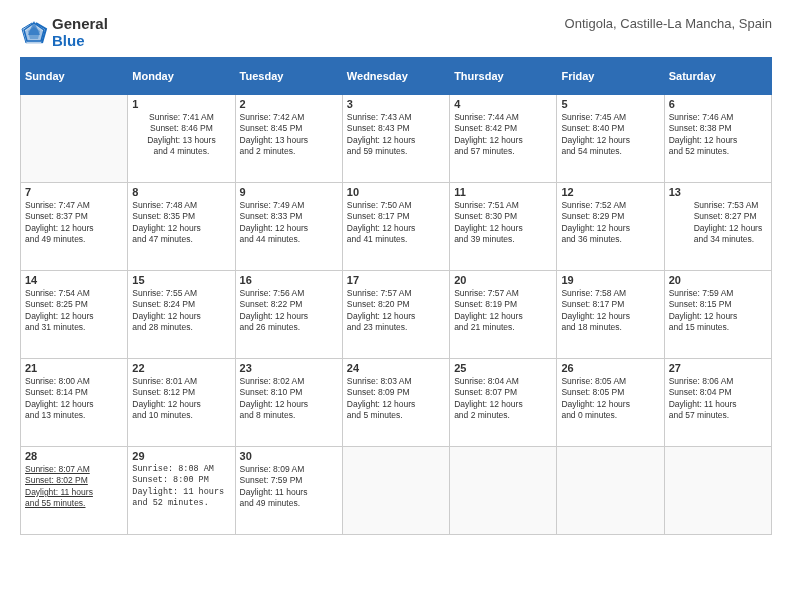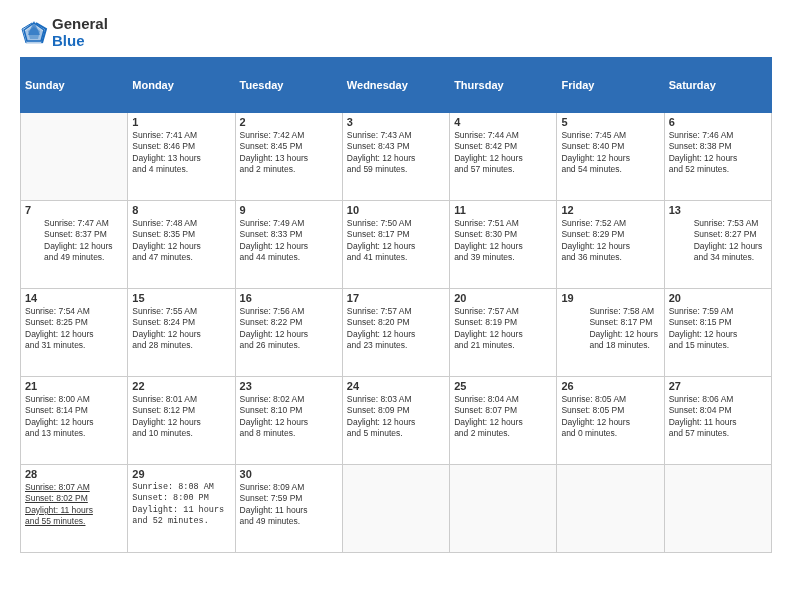--- a/index.html
+++ b/index.html
@@ -64,21 +64,21 @@
       border: 1px solid #ccc;
       border-collapse: collapse;
       width: 100%;
       table-layout: fixed;
     }
     .calendar th {
       background: #2d6db5;
       color: #fff;
       font-size: 11px;
       font-weight: bold;
-      padding: 21px 4px;
+      padding: 12px 4px;
       border: 1px solid #2d6db5;
       text-align: left;
     }
     .calendar td {
       border: 1px solid #ccc;
       vertical-align: top;
       padding: 3px 4px;
       font-size: 9px;
       color: #333;
       height: 88px;
@@ -115,20 +115,21 @@
         <path d="M16 4 L26 10 L22 24" fill="none" stroke="#1a6bbf" stroke-width="2"></path>
         <path d="M12 4 L2 10 L6 24" fill="none" stroke="#1a6bbf" stroke-width="1"></path>
         <path d="M14 2 L20 16 L8 16 Z" fill="#1a6bbf" opacity="0.6"></path>
       </svg>
       <div class="logo-text">
         <span class="logo-general">General</span>
         <span class="logo-blue">Blue</span>
       </div>
     </div>
     <div class="title-block">
+      <div class="location">Ontigola, Castille-La Mancha, Spain</div>
     </div>
   </div>
 
   <table class="calendar">
     <thead>
       <tr>
 
       <th>Sunday</th>
           <th>Monday</th>
           <th>Tuesday</th>
@@ -136,21 +137,21 @@
           <th>Thursday</th>
           <th>Friday</th>
           <th>Saturday</th>
         </tr>
     </thead>
     <tbody id="calendar-body">
     <tr>
           <td class="empty-cell"></td>
           <td>
             <span class="day-num">1</span>
-            <div class="day-info" style="white-space: pre-line;">Sunrise: 7:41 AM
+            <div class="day-info" style="white-space: pre-line; text-align: center;">Sunrise: 7:41 AM
 Sunset: 8:46 PM
 Daylight: 13 hours
 and 4 minutes.</div>
           </td>
           <td>
             <span class="day-num">2</span>
             <div class="day-info" style="white-space: pre-line;">Sunrise: 7:42 AM
 Sunset: 8:45 PM
 Daylight: 13 hours
 and 2 minutes.</div>
@@ -180,21 +181,21 @@
             <span class="day-num">6</span>
             <div class="day-info" style="white-space: pre-line;">Sunrise: 7:46 AM
 Sunset: 8:38 PM
 Daylight: 12 hours
 and 52 minutes.</div>
           </td>
         </tr>
         <tr>
           <td>
             <span class="day-num">7</span>
-            <div class="day-info" style="white-space: pre-line; margin-left: 19px;">Sunrise: 7:47 AM
+            <div class="day-info" style="white-space: pre-line;">Sunrise: 7:47 AM
 Sunset: 8:37 PM
 Daylight: 12 hours
 and 49 minutes.</div>
           </td>
           <td>
             <span class="day-num">8</span>
             <div class="day-info" style="white-space: pre-line;">Sunrise: 7:48 AM
 Sunset: 8:35 PM
 Daylight: 12 hours
 and 47 minutes.</div>
@@ -266,21 +267,21 @@
           </td>
           <td>
             <span class="day-num">20</span>
             <div class="day-info" style="white-space: pre-line;">Sunrise: 7:57 AM
 Sunset: 8:19 PM
 Daylight: 12 hours
 and 21 minutes.</div>
           </td>
           <td>
             <span class="day-num">19</span>
-            <div class="day-info" style="white-space: pre-line; margin-left: 28px;">Sunrise: 7:58 AM
+            <div class="day-info" style="white-space: pre-line;">Sunrise: 7:58 AM
 Sunset: 8:17 PM
 Daylight: 12 hours
 and 18 minutes.</div>
           </td>
           <td>
             <span class="day-num">20</span>
             <div class="day-info" style="white-space: pre-line;">Sunrise: 7:59 AM
 Sunset: 8:15 PM
 Daylight: 12 hours
 and 15 minutes.</div>

